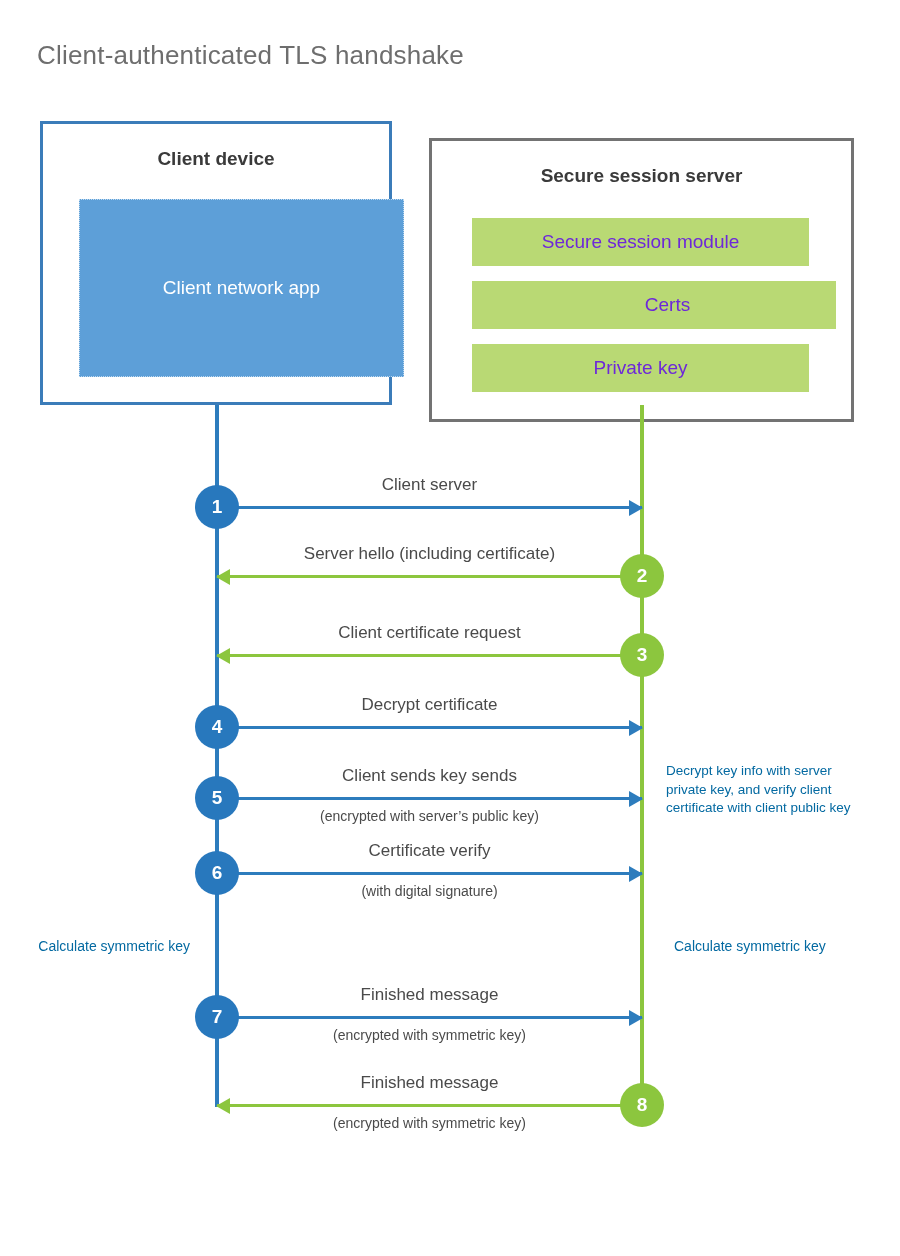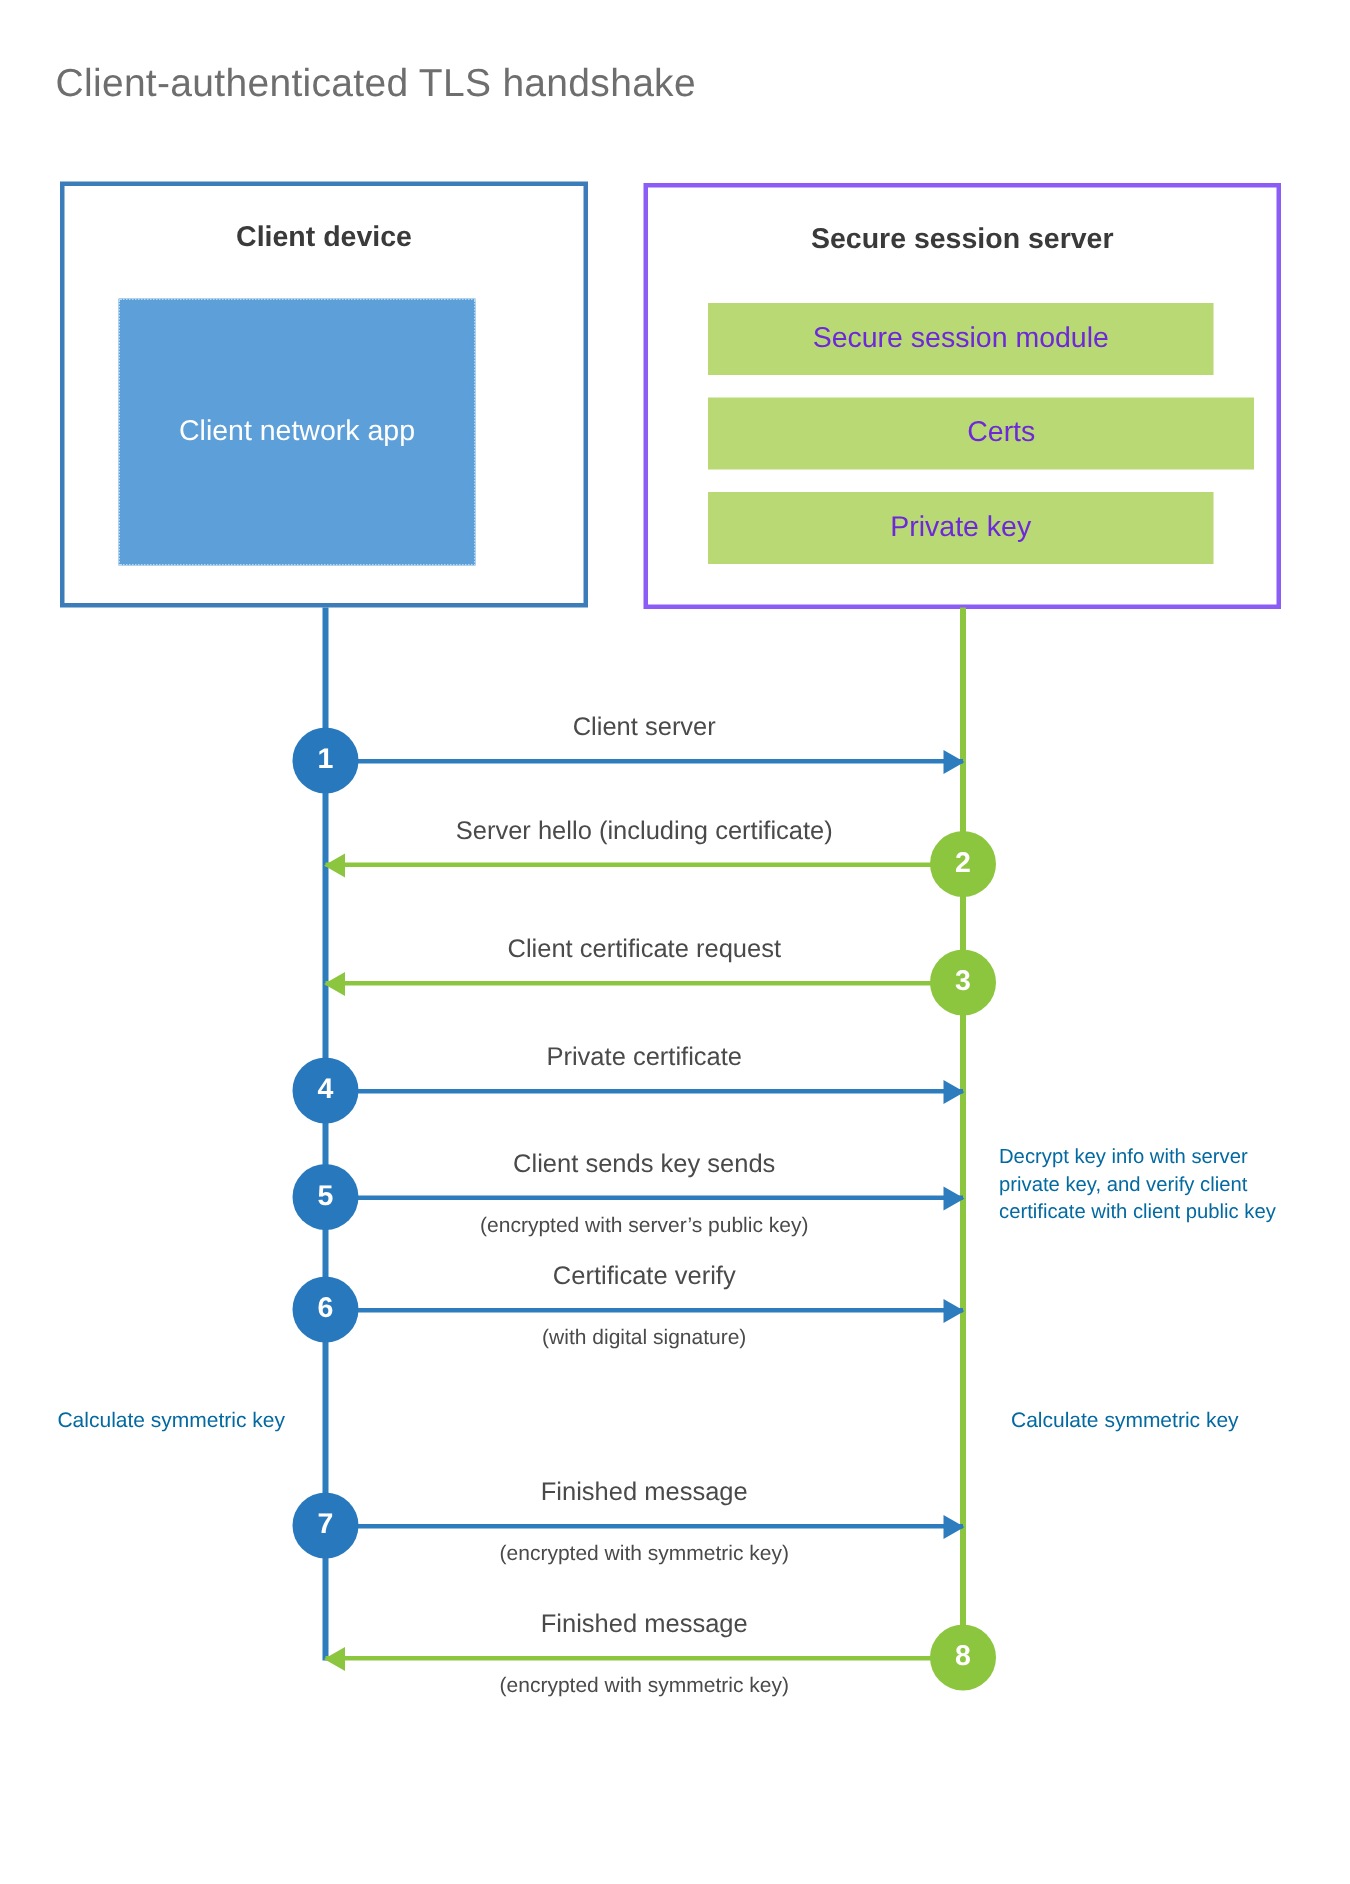--- a/index.html
+++ b/index.html
@@ -39,42 +39,42 @@
   }
   #client-box {
     left: 40px;
     top: 121px;
     width: 352px;
     height: 284px;
     border: 3px solid #3b7cb9;
   }
   #server-box {
     left: 429px;
-    top: 122px;
+    top: 138px;
     width: 425px;
     height: 284px;
-    border: 3px solid #8b5cf6;
+    border: 3px solid #737373;
   }
   .party-title {
     position: absolute;
     left: 0;
     right: 0;
     top: 24px;
     text-align: center;
     font-size: 19px;
     font-weight: bold;
     color: #3a3a3a;
   }
 
   
   #client-app {
     position: absolute;
     left: 36px;
     top: 75px;
-    width: 238px;
+    width: 325px;
     height: 178px;
     background: #5d9fd8;
     border: 1px dotted #bcd8ef;
     box-sizing: border-box;
     display: flex;
     align-items: center;
     justify-content: center;
     text-align: center;
     color: #ffffff;
     font-size: 19px;
@@ -262,21 +262,21 @@
   </div>
 
   <div class="msg green rtl" style="top:655px">
     <div class="msg-label">Client certificate request</div>
     <div class="msg-line"></div>
     <div class="arrow-head"></div>
     <div class="step-badge green at-server">3</div>
   </div>
 
   <div class="msg blue ltr" style="top:727px">
-    <div class="msg-label">Private certificate</div>
+    <div class="msg-label">Decrypt certificate</div>
     <div class="msg-line"></div>
     <div class="arrow-head"></div>
     <div class="step-badge blue at-client">4</div>
   </div>
 
   <div class="msg blue ltr" style="top:798px">
     <div class="msg-label">Client sends key sends</div>
     <div class="msg-line"></div>
     <div class="arrow-head"></div>
     <div class="msg-sublabel">(encrypted with server’s public key)</div>

